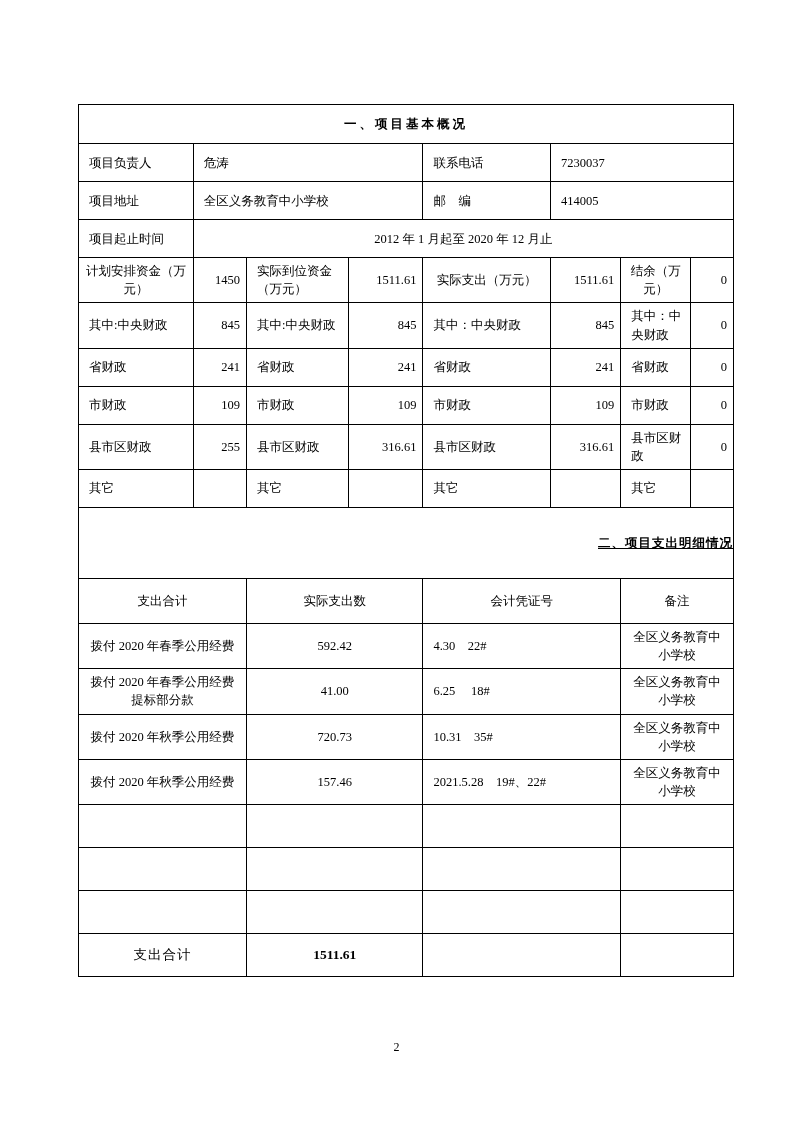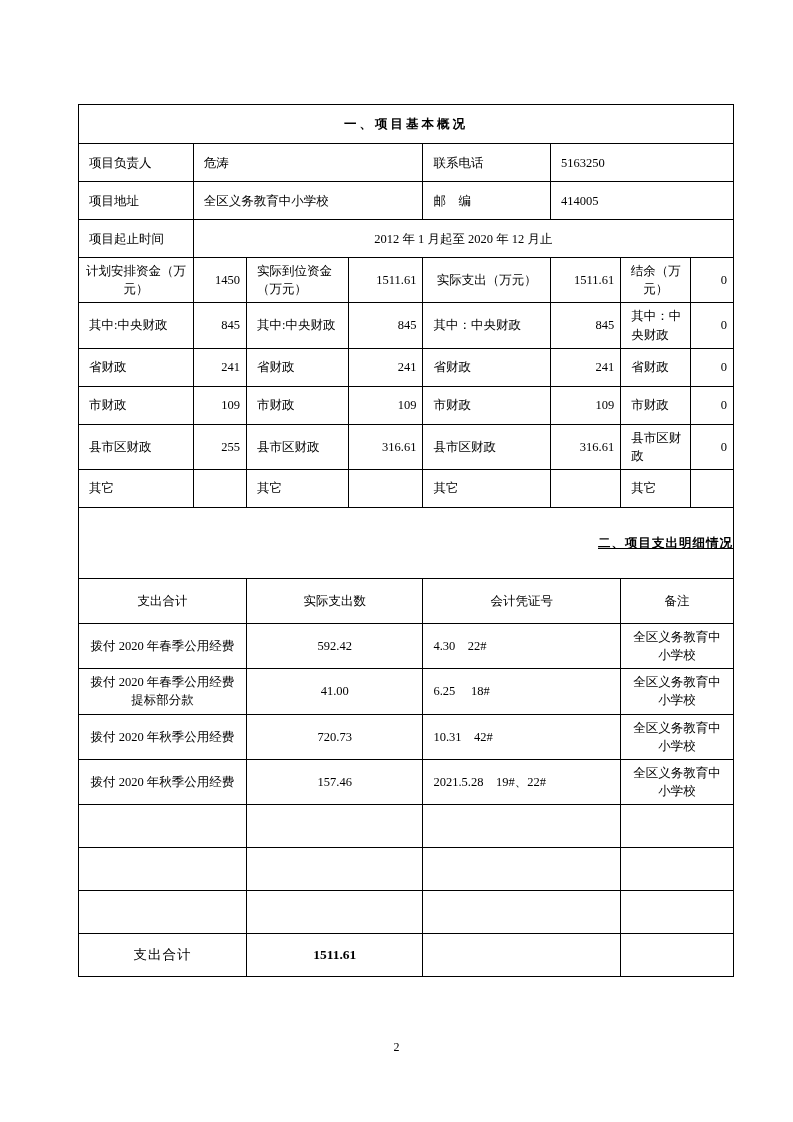--- a/index.html
+++ b/index.html
@@ -122,21 +122,21 @@
     <tbody>
 
       <tr>
         <td colspan="8" class="sect-title">一、项目基本概况</td>
       </tr>
 
       <tr class="mid">
         <td class="lbl-left">项目负责人</td>
         <td colspan="3" class="val-left">危涛</td>
         <td class="lbl-left">联系电话</td>
-        <td colspan="3" class="val-left">5163250</td>
+        <td colspan="3" class="val-left">7230037</td>
       </tr>
 
       <tr class="mid">
         <td class="lbl-left">项目地址</td>
         <td colspan="3" class="val-left">全区义务教育中小学校</td>
         <td class="lbl-left">邮　编</td>
         <td colspan="3" class="val-left">414005</td>
       </tr>
 
       <tr class="mid">
@@ -229,21 +229,21 @@
       </tr>
       <tr class="detail-row">
         <td colspan="2" class="ctr small-wrap">拨付 2020 年春季公用经费提标部分款</td>
         <td colspan="2" class="ctr">41.00</td>
         <td colspan="2" class="lbl-left">6.25　 18#</td>
         <td colspan="2" class="ctr">全区义务教育中小学校</td>
       </tr>
       <tr class="detail-row">
         <td colspan="2" class="ctr small-wrap">拨付 2020 年秋季公用经费</td>
         <td colspan="2" class="ctr">720.73</td>
-        <td colspan="2" class="lbl-left">10.31　42#</td>
+        <td colspan="2" class="lbl-left">10.31　35#</td>
         <td colspan="2" class="ctr">全区义务教育中小学校</td>
       </tr>
       <tr class="detail-row">
         <td colspan="2" class="ctr small-wrap">拨付 2020 年秋季公用经费</td>
         <td colspan="2" class="ctr">157.46</td>
         <td colspan="2" class="lbl-left">2021.5.28　19#、22#</td>
         <td colspan="2" class="ctr">全区义务教育中小学校</td>
       </tr>
       <tr class="detail-row empty-row">
         <td colspan="2" class="ctr"></td>

